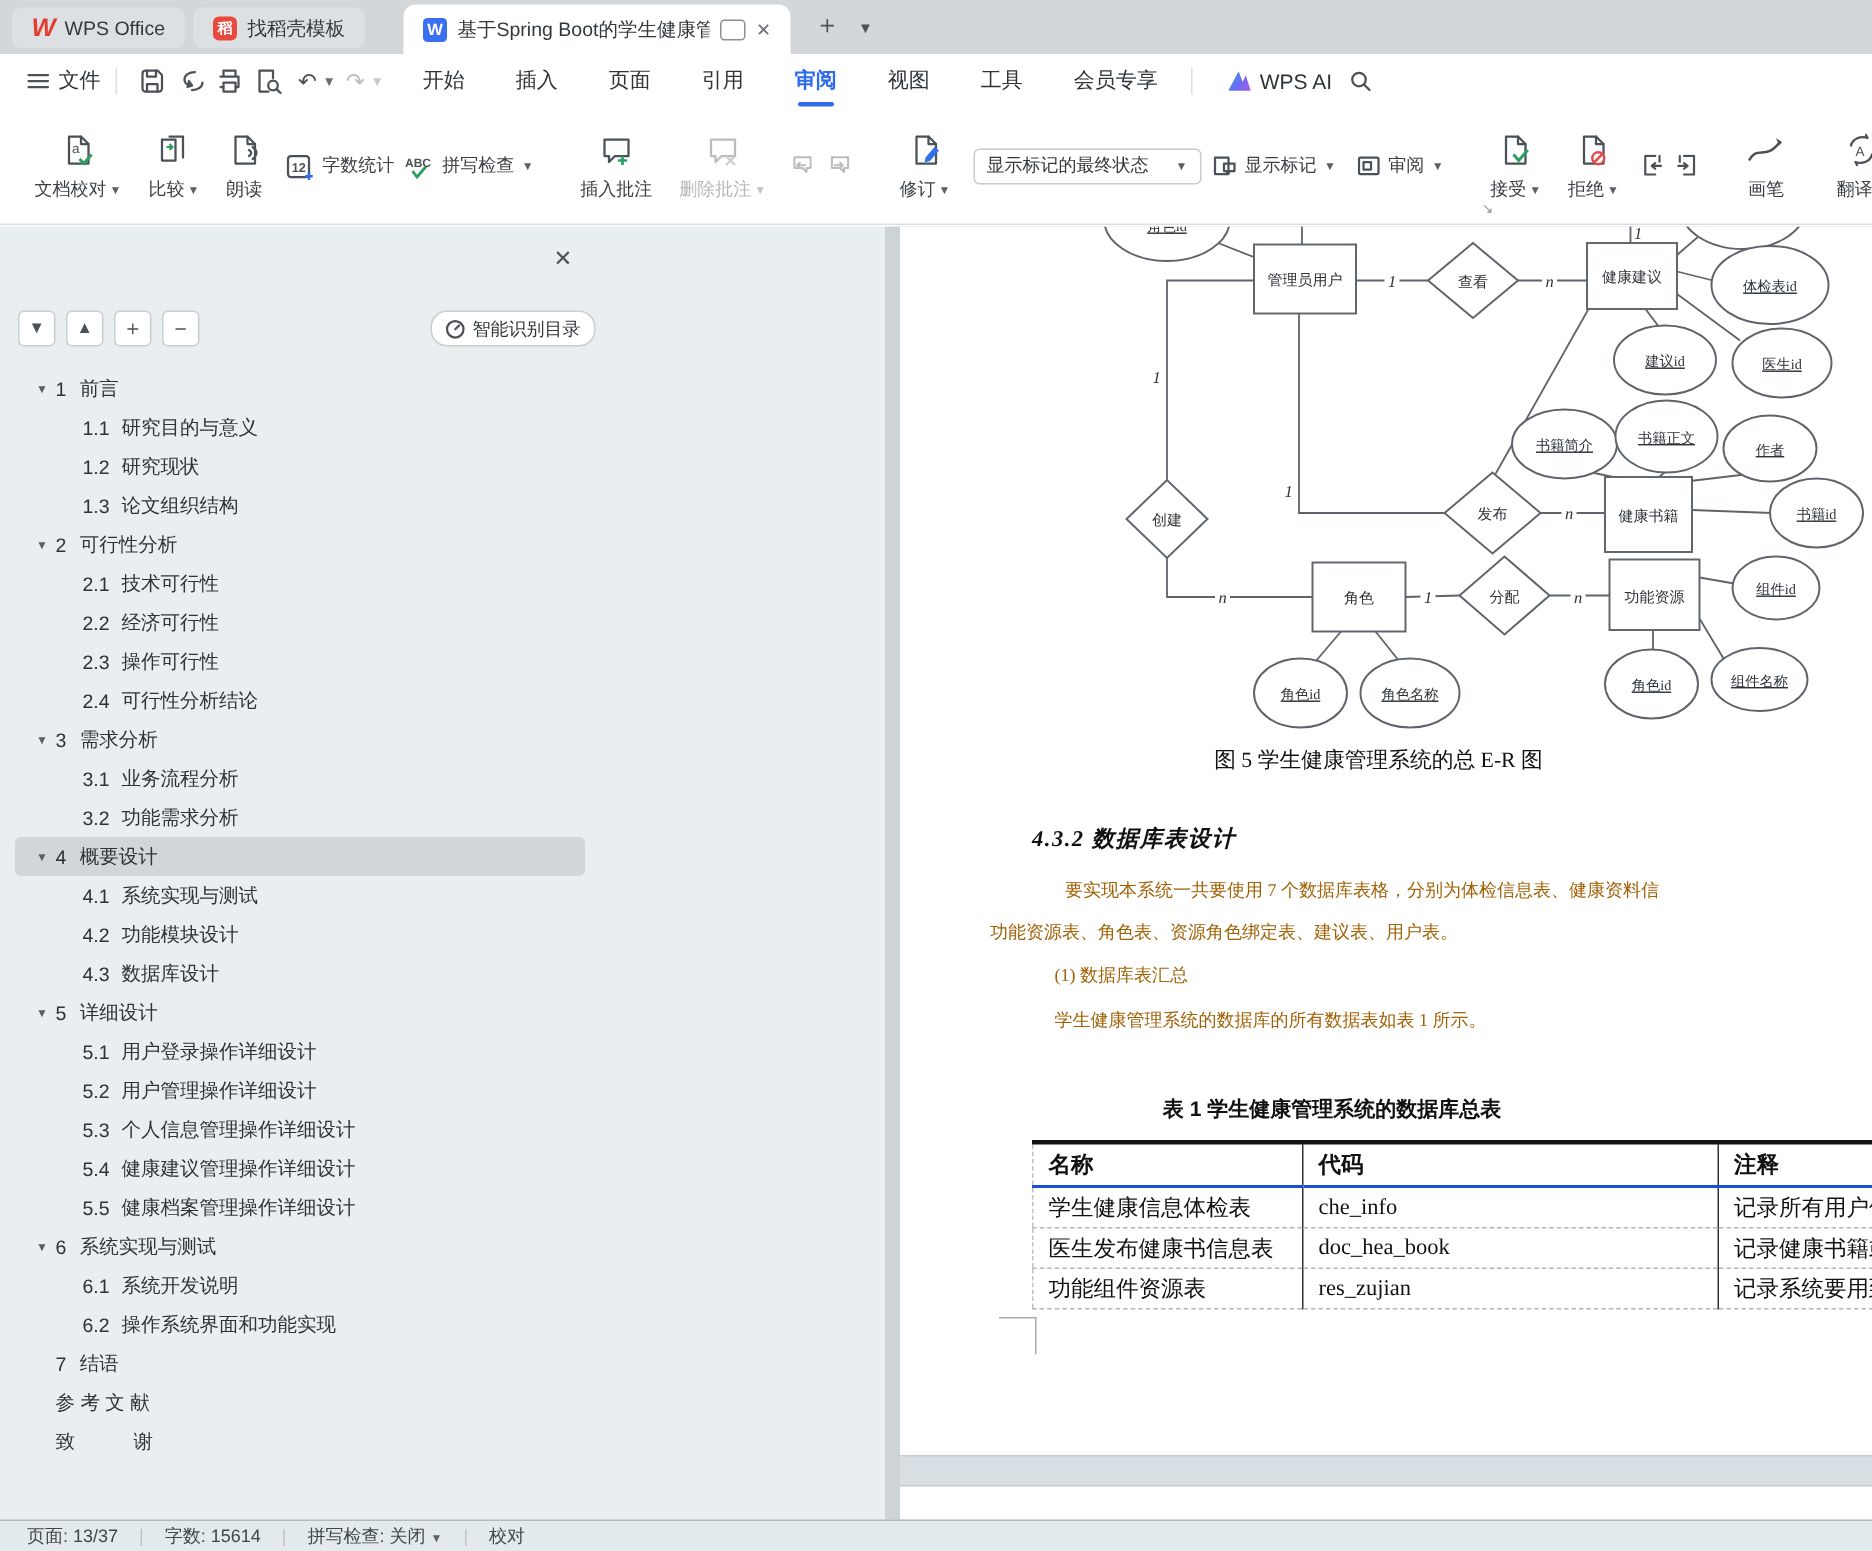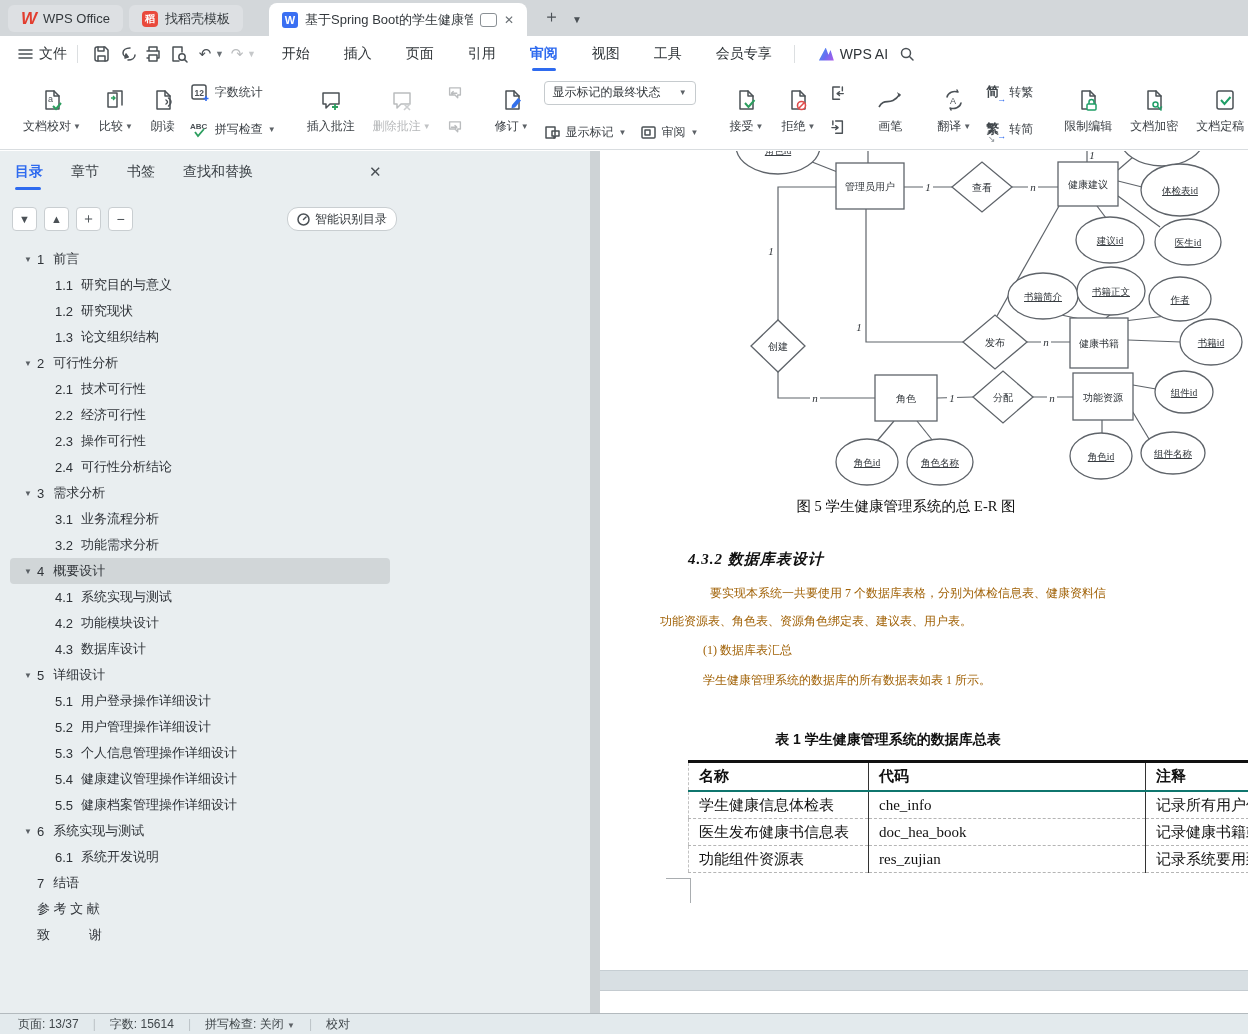--- a/index.html
+++ b/index.html
@@ -42,21 +42,21 @@
   .ribbon{position:absolute;top:72px;left:0;right:0;height:78px;background:#fff;
           border-bottom:1px solid #d9dde0;display:flex;align-items:stretch;padding-left:10px;box-sizing:border-box}
   .rgrp{display:flex;align-items:center;padding:0 4px}
   .gdiv{width:1px;background:#e6e9eb;margin:10px 4px}
   .rbtn{display:flex;flex-direction:column;align-items:center;justify-content:center;gap:5px;
         padding:4px 9px;font-size:12px;color:#3a3f44;white-space:nowrap}
   .rbtn .lbl{display:flex;align-items:center;gap:2px}
   .chv{font-size:8px;color:#5c6166}
   .ric{height:26px;display:flex;align-items:center}
   .ric svg{display:block}
-  .stackcol{display:flex;flex-direction:column;justify-content:center;gap:19px;padding:0 6px;font-size:12px}
+  .stackcol{display:flex;flex-direction:row;justify-content:center;gap:7px;padding:0 6px;font-size:12px}
   .srow{display:flex;align-items:center;gap:5px;color:#3a3f44;white-space:nowrap}
   .selbox{width:152px;height:24px;border:1px solid #c6cbce;border-radius:4px;display:flex;align-items:center;
           justify-content:space-between;padding:0 8px;font-size:12px;color:#33383c;box-sizing:border-box}
   .zhic{position:relative;font-size:13px;font-weight:bold;color:#3f454a;width:18px}
   .zhic .ar{position:absolute;right:-2px;bottom:-3px;font-size:9px;color:#2f6bef;font-weight:normal}
   .launcher{position:absolute;left:988px;top:62px;font-size:9px;color:#8a9095}
   .dimmed{opacity:.38}
   
   .main{position:absolute;top:151px;left:0;right:0;bottom:20px;display:flex}
   .sidebar{width:590px;background:#e9eef0;position:relative;flex:none}
@@ -86,31 +86,31 @@
   .page2{position:absolute;left:10px;right:0;top:840px;bottom:0;background:#fff;box-shadow:0 -1px 0 #c4cbd0}
   .serif{font-family:"Liberation Serif","DejaVu Serif",serif}
   .er{position:absolute;left:0;top:-1px;width:648px;height:370px}
   .er .sh{fill:#fff;stroke:#5f646a;stroke-width:1.3}
   .er line,.er polyline{stroke:#5f646a;stroke-width:1.2;fill:none}
   .er text{fill:#2e3338;font-family:"Liberation Serif","DejaVu Serif",serif}
   .er .ent{font-size:10px}
   .er .att{font-size:9.5px;text-decoration:underline}
   .er .card{font-size:11px;font-style:italic}
   .er .wb{fill:#fff;stroke:none}
-  .figcap{position:absolute;left:0;top:346px;width:612px;text-align:center;font-size:14.5px;color:#111}
+  .figcap{position:absolute;left:13px;top:346px;width:612px;text-align:center;font-size:14.5px;color:#111}
   .h432{position:absolute;left:88px;top:399px;font-size:15px;font-style:italic;font-weight:bold;color:#111;letter-spacing:1px}
   .bodyln{position:absolute;font-size:12px;color:#a16207;white-space:nowrap}
   .tcap{position:absolute;left:88px;top:580px;width:400px;text-align:center;font-size:14px;font-weight:bold;color:#111;
         font-family:"Liberation Sans","DejaVu Sans",sans-serif}
   .dtable{position:absolute;left:88px;top:609px;width:700px;border-top:3px solid #111;border-left:1px dashed #c2c2c2;
           border-collapse:collapse;table-layout:fixed}
   .dtable td,.dtable th{font-weight:normal;text-align:left;padding:0 0 0 10px;height:26px;font-size:15px;color:#111;
           overflow:hidden;white-space:nowrap}
   .dtable thead th{font-family:Liberation Serif, serif;font-weight:bold;height:27px;
-          border-bottom:2px solid #0f766e}
+          border-bottom:2px solid #1d4ed8}
   .dtable td+td,.dtable th+th{border-left:1px solid #333}
   .dtable tbody tr+tr td{border-top:1px dashed #b5b5b5}
   .dtable tbody tr:last-child td{border-bottom:1px dashed #b5b5b5}
   .cmark{position:absolute;left:66px;top:727px;width:24px;height:24px;
          border-top:1px solid #a9adb0;border-right:1px solid #a9adb0}
   
   .statusbar{position:absolute;left:0;right:0;bottom:0;height:20px;background:#e3eaed;border-top:1px solid #b3babe;
              display:flex;align-items:center;font-size:12px;color:#40474b;padding-left:18px;gap:14px}
   .ssep{color:#bcc2c6}
   .icx{stroke:#4b5156;stroke-width:1.5;fill:none;stroke-linecap:round;stroke-linejoin:round}
@@ -460,26 +460,20 @@
           <span class="chv">▼</span>
         </span>
     </div>
   </div>
   <span class="launcher">↘</span>
 </div>
 
 <div class="main">
 
   <div class="sidebar">
-    <div class="stabs">
-      <span class="stab on">目录</span>
-      <span class="stab">章节</span>
-      <span class="stab">书签</span>
-      <span class="stab">查找和替换</span>
-    </div>
     <span class="sclose">✕</span>
     <div class="sctrl">
       <span class="sq">▼</span>
       <span class="sq">▲</span>
       <span class="sq" style="font-size:14px">＋</span>
       <span class="sq" style="font-size:14px">−</span>
     </div>
     <div class="smart">
       <svg width="13" height="13">
           <circle class="icx" cx="6.5" cy="6.5" r="5.5"></circle>
@@ -582,20 +576,24 @@
           <span>健康档案管理操作详细设计</span>
         </div>
       <div class="trow">
           <span class="tri">▼</span>
           <span class="num">6</span>
           <span>系统实现与测试</span>
         </div>
       <div class="trow l2">
           <span class="num">6.1</span>
           <span>系统开发说明</span>
+        </div>
+      <div class="trow l2">
+          <span class="num">6.2</span>
+          <span>操作系统界面和功能实现</span>
         </div>
       <div class="trow notri">
           <span class="num">7</span>
           <span>结语</span>
         </div>
       <div class="trow notri">
           <span>参 考 文 献</span>
         </div>
       <div class="trow notri">
           <span>致　　　谢</span>

